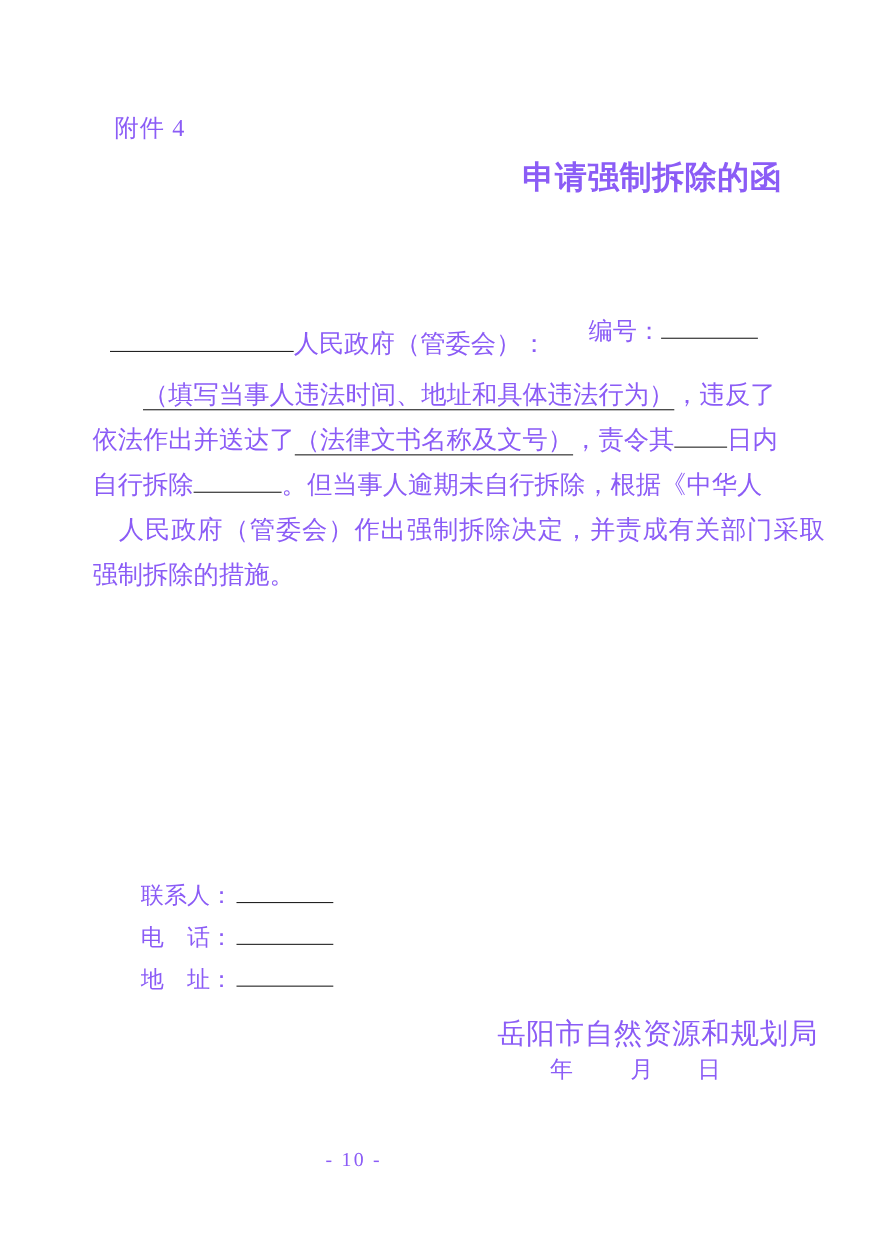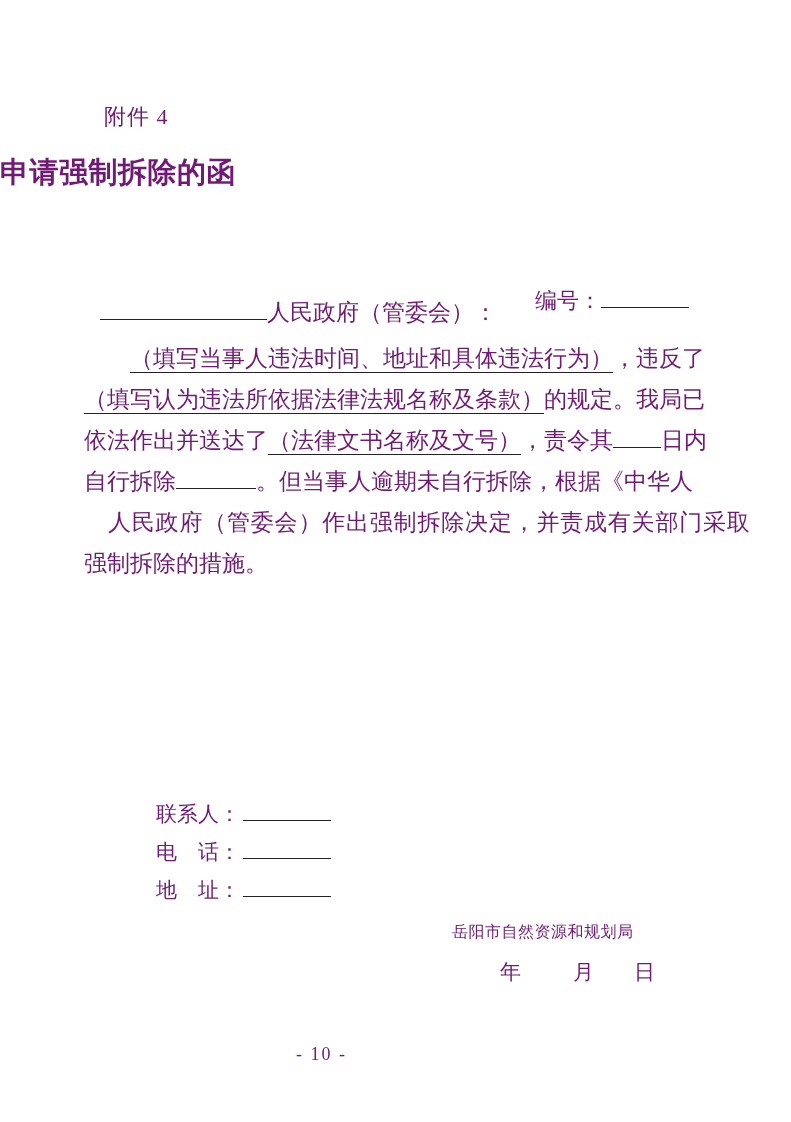--- a/index.html
+++ b/index.html
@@ -1,31 +1,31 @@
 <!DOCTYPE html>
 <html><head>
 <meta charset="utf-8">
 <style>
   html,body{margin:0;padding:0;background:#ffffff;}
   .page{
     position:relative;
     width:791px;height:1122px;
     background:#ffffff;
-    color:#701a75;
+    color:#8b5cf6;
     font-family:"Liberation Serif", serif;
     overflow:hidden;
     text-decoration:underline;
   }
   .abs{position:absolute;}
   
   .att-label{left:104px;top:102px;font-size:22px;letter-spacing:1px;}
   
   .doc-title{
-    left:0;top:153px;width:711px;
-    text-align:left;
+    left:0;top:142px;width:711px;
+    text-align:right;
     font-family:"Liberation Sans", sans-serif;
     font-weight:bold;font-size:29px;letter-spacing:0.5px;
   }
   
   .serial{left:535px;top:249px;font-size:22px;white-space:nowrap;margin-top:36px;}
   
   .addressee{left:100px;top:296px;font-size:23px;white-space:nowrap;}
   
   .blank{
     display:inline-block;
@@ -47,24 +47,24 @@
   .indent2{text-indent:46px;}
   .u{border-bottom:1.6px solid #222;padding-bottom:1px;}
   .spread{letter-spacing:5.2px;}
   .spread-sm{letter-spacing:0.8px;margin-left:24px;}
   
   .attachments{left:190px;top:667px;font-size:23px;line-height:40px;}
   .att-first{white-space:nowrap;}
   .att-lab{display:inline-block;width:46px;}
   .att-indent{padding-left:46px;white-space:nowrap;}
   
-  .contacts{left:156px;top:795px;font-size:21px;line-height:38px;}
+  .contacts{left:128px;top:795px;font-size:21px;line-height:38px;}
   .contact-row{white-space:nowrap;}
   
-  .signature{left:452px;top:922px;font-size:16px;letter-spacing:0.5px;white-space:nowrap;}
+  .signature{left:452px;top:922px;font-size:26px;letter-spacing:0.5px;white-space:nowrap;}
   .date-line{left:500px;top:958px;font-size:21px;white-space:nowrap;}
   .gap-month{margin-left:52px;}
   .gap-day{margin-left:40px;}
   
   .page-num{left:0;top:1044px;width:643px;text-align:center;font-size:18px;letter-spacing:2px;}
 </style>
 </head>
 <body>
 
 <div class="page">
@@ -77,23 +77,20 @@
     <span>编号：</span><span class="blank w-serial"></span>
   </div>
 
   <div class="abs addressee">
     <span class="blank w-addr"></span><span>人民政府（管委会）：</span>
   </div>
 
   <div class="abs body-block">
     <div class="body-line indent2">
       <span class="u">（填写当事人违法时间、地址和具体违法行为）</span><span>，违反了</span>
-    </div>
-    <div class="body-line">
-      <span class="u">（填写认为违法所依据法律法规名称及条款）</span><span>的规定。我局已</span>
     </div>
     <div class="body-line">
       <span>依法作出并送达了</span><span class="u">（法律文书名称及文号）</span><span>，责令其</span><span class="blank w-days"></span><span>日内</span>
     </div>
     <div class="body-line">
       <span>自行拆除</span><span class="blank w-deadline"></span><span>。但当事人逾期未自行拆除，根据《中华人</span>
     </div>
     <div class="body-line spread-sm">人民政府（管委会）作出强制拆除决定，并责成有关部门采取</div>
     <div class="body-line">强制拆除的措施。</div>
   </div>

